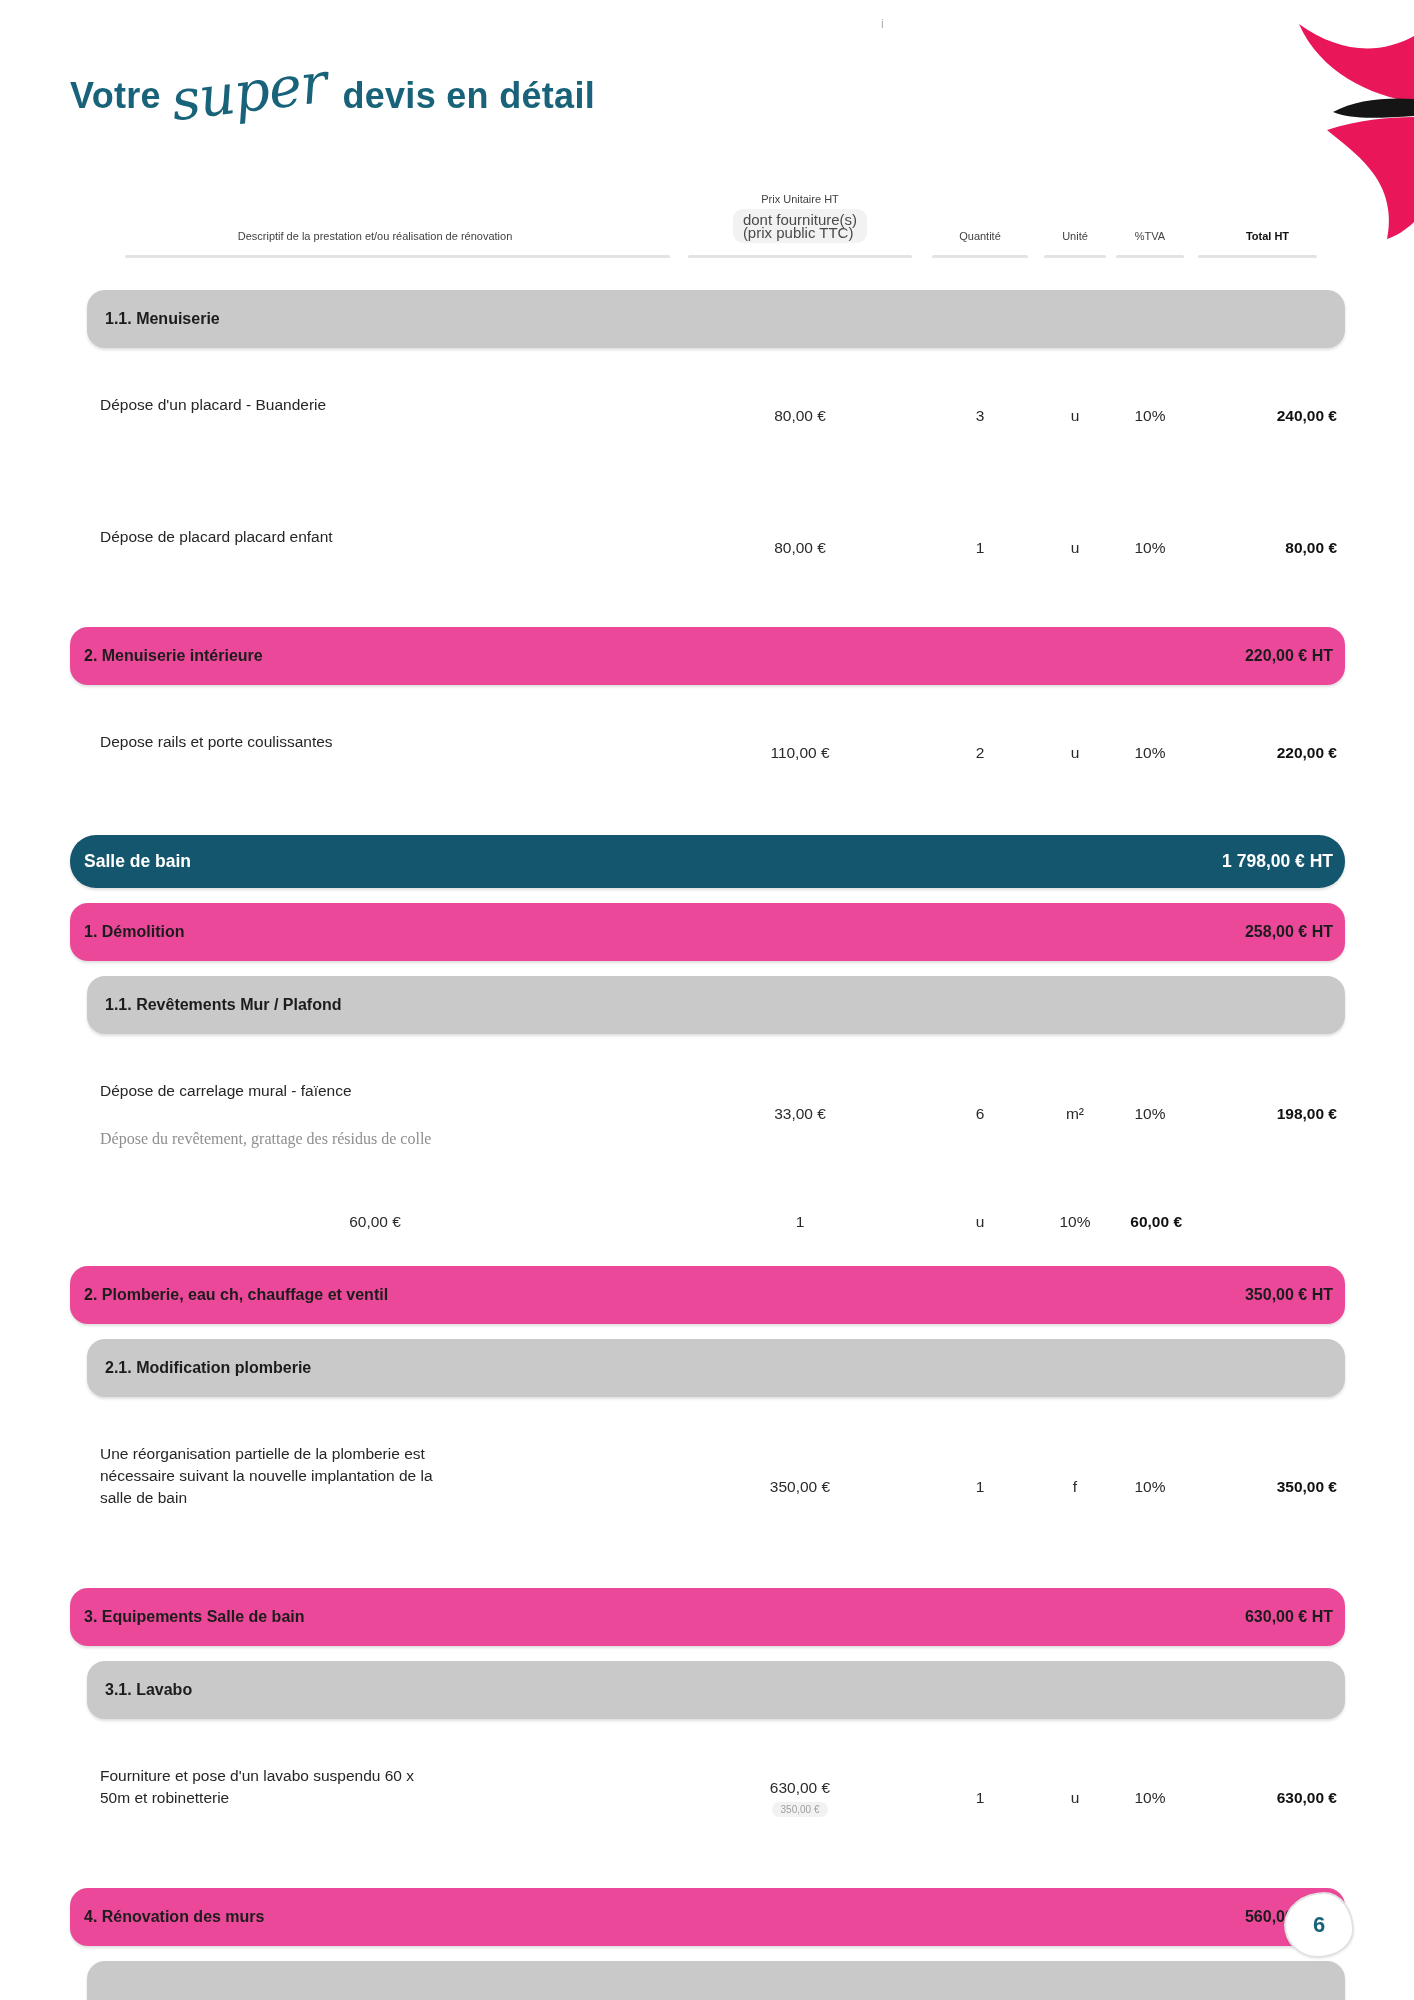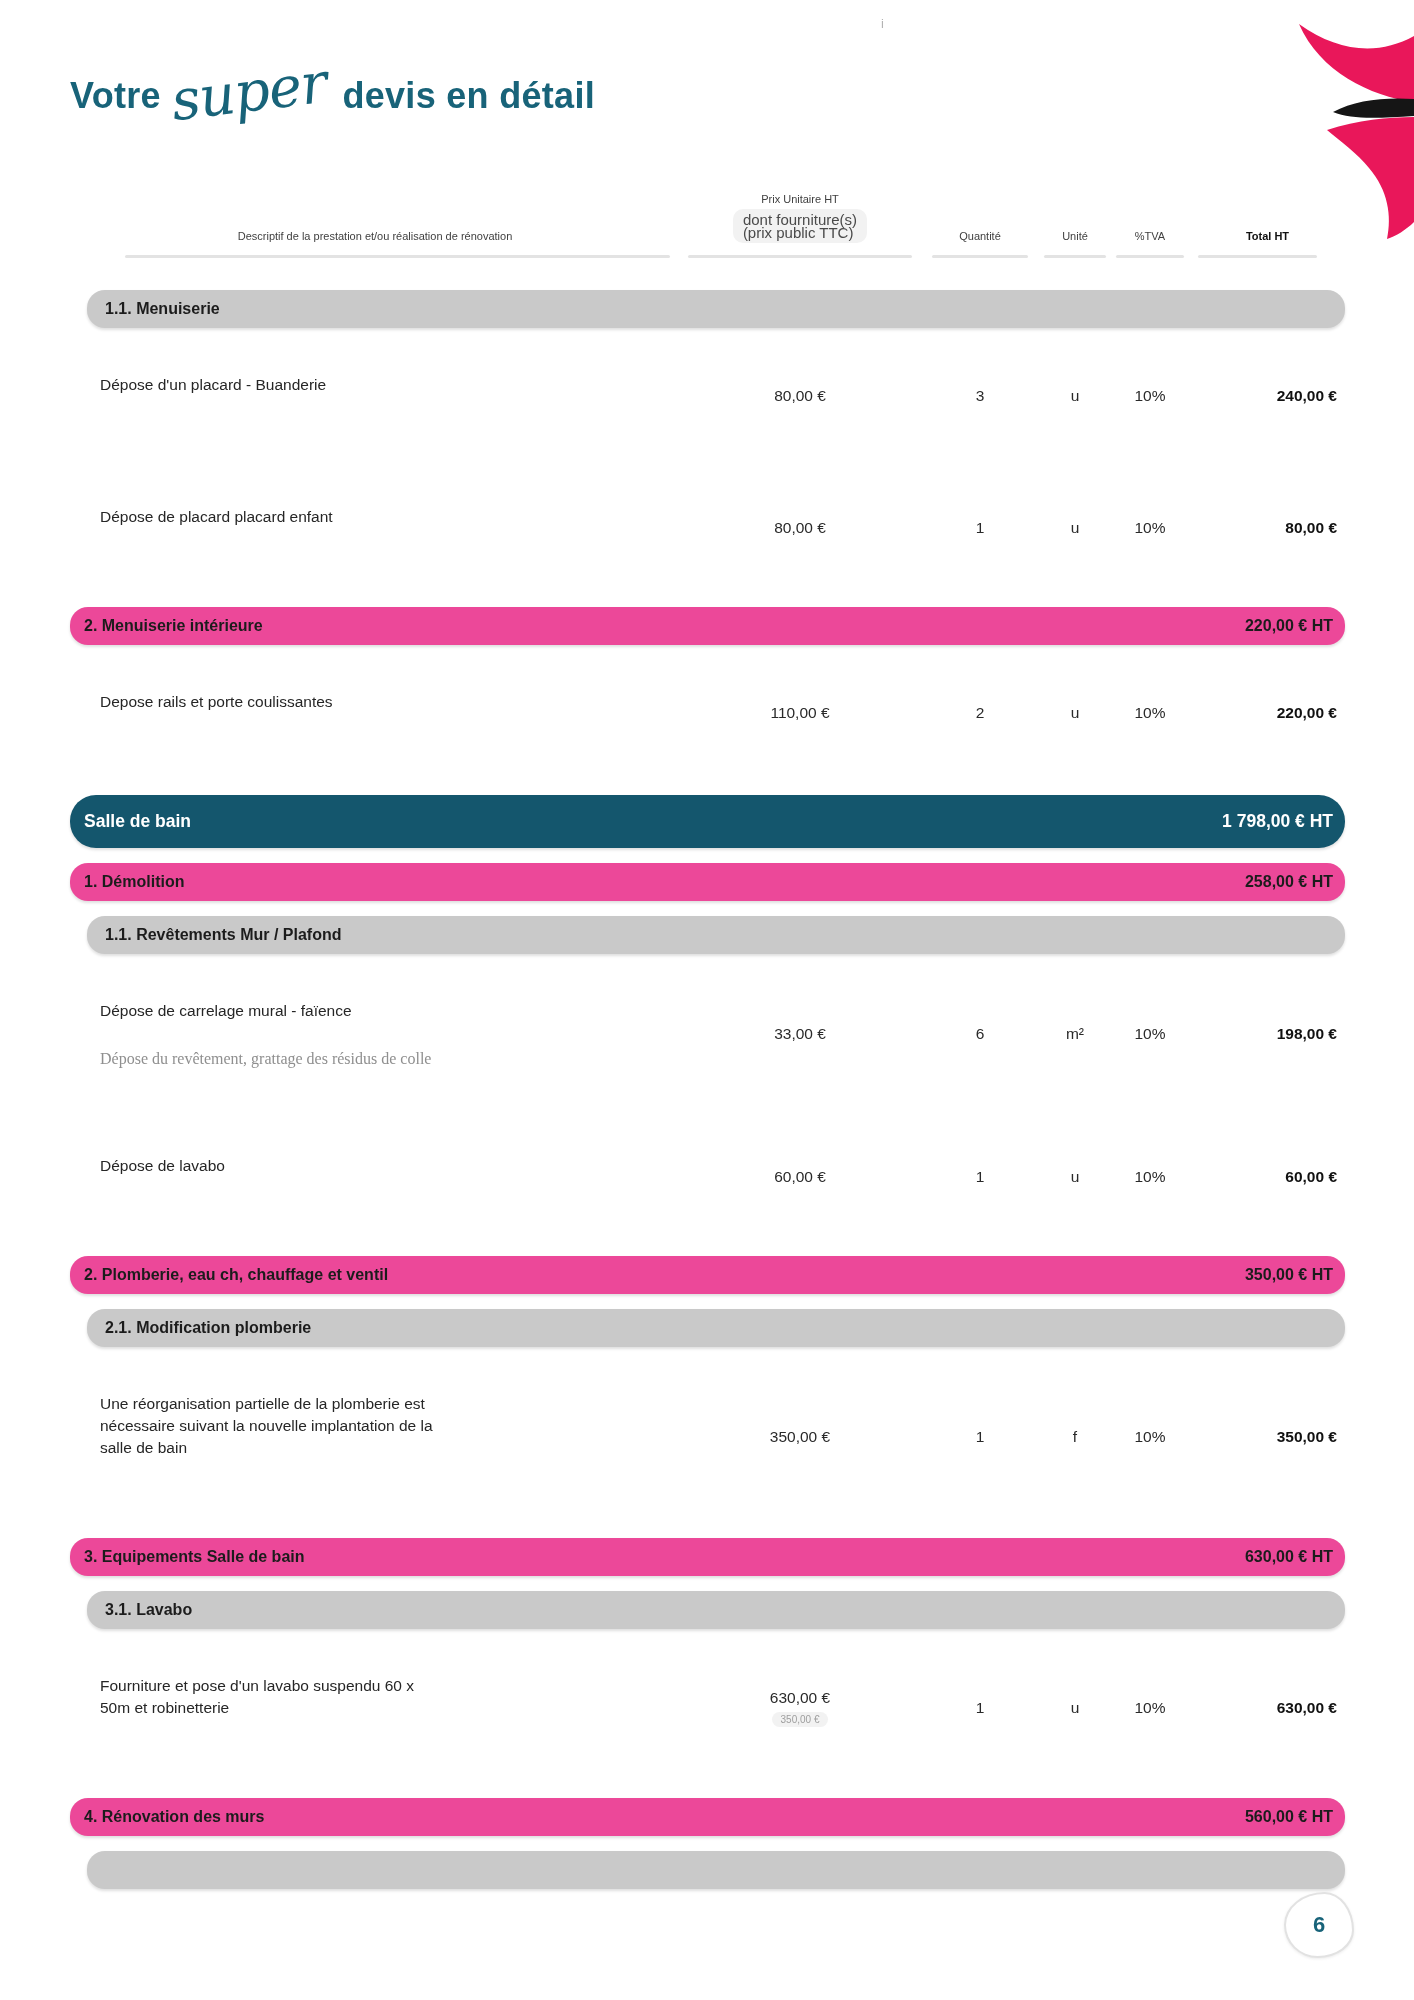--- a/index.html
+++ b/index.html
@@ -33,21 +33,21 @@
   .th-price .uline{margin-left:8px;margin-right:8px;}
   .th-qty .uline{margin-left:12px;margin-right:12px;}
   .th-unit .uline{margin-left:4px;margin-right:4px;}
   .th-tva .uline{margin-left:6px;margin-right:6px;}
   .th-total .uline{margin-left:8px;margin-right:28px;}
   .th-total{font-weight:700;color:#111;}
   .hpill{background:#f2f2f2;border-radius:10px;padding:4px 10px;margin-top:3px;
          font-size:15px;color:#4a4a4a;line-height:13px;}
 
   
-  .bar{box-sizing:border-box;width:1275px;margin-left:70px;height:38px;border-radius:18px;
+  .bar{box-sizing:border-box;width:1275px;margin-left:70px;height:58px;border-radius:18px;
        display:flex;align-items:center;justify-content:space-between;
        padding:0 12px 0 14px;box-shadow:0 2px 3px rgba(0,0,0,.13);}
   .bar .lbl{font-weight:700;font-size:16px;color:#1c1c1c;}
   .bar .amt{font-weight:700;font-size:16px;color:#1c1c1c;}
   .bar0{background:#14566d;height:53px;border-radius:26px;margin-top:18px;}
   .bar0 .lbl,.bar0 .amt{color:#ffffff;font-size:17.5px;}
   .bar1{background:#ec4899;margin-top:15px;}
   .bar2{background:#c9c9c9;margin-top:15px;width:1258px;margin-left:87px;padding-left:18px;}
   #rows > .bar:first-child{margin-top:32px;}
 
@@ -181,24 +181,20 @@
     <div class="c-price">
       <div class="p">33,00 €</div>
 
     </div>
     <div class="c-qty">6</div>
     <div class="c-unit">m²</div>
     <div class="c-tva">10%</div>
     <div class="c-total">198,00 €</div>
   </div>
       <div class="grid item">
-    <div class="c-desc">
-      <div class="lbl">Dépose de lavabo</div>
-      
-    </div>
     <div class="c-price">
       <div class="p">60,00 €</div>
 
     </div>
     <div class="c-qty">1</div>
     <div class="c-unit">u</div>
     <div class="c-tva">10%</div>
     <div class="c-total">60,00 €</div>
   </div>
       <div class="bar bar1">

